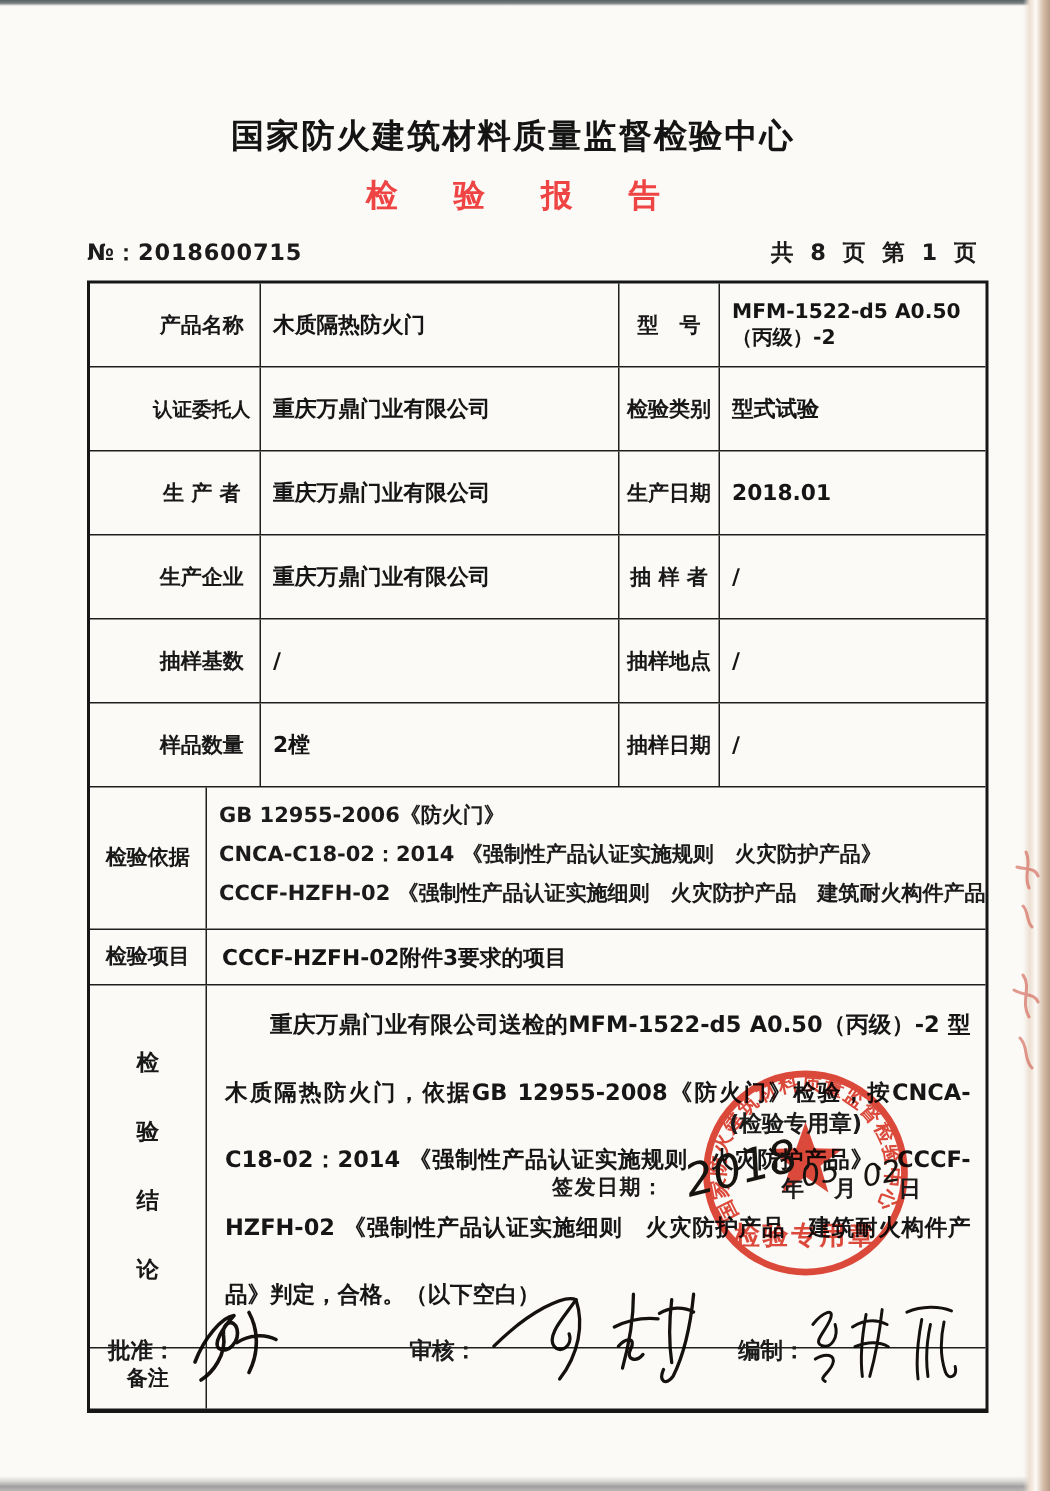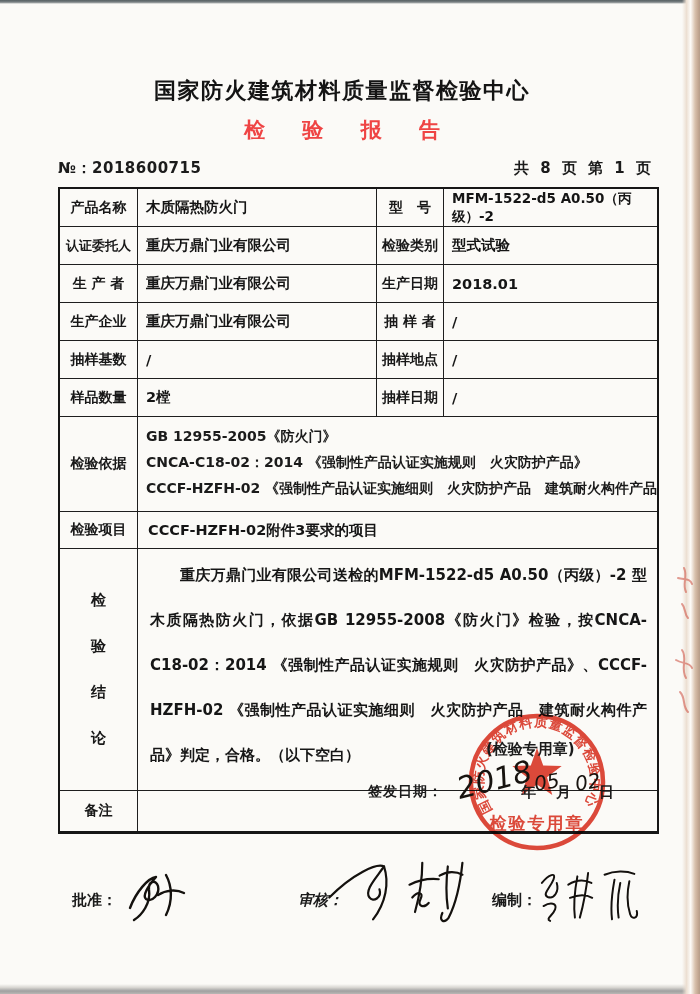--- a/index.html
+++ b/index.html
@@ -25,42 +25,42 @@
   .pagination{top:159px;right:46px;font-size:15px;font-weight:700;letter-spacing:3px;}
   
   .tbl{left:58px;top:187px;width:597px;border:2px solid #161616;border-bottom-width:3px;background:transparent;box-sizing:content-box;}
   .t-row{display:flex;border-bottom:1.5px solid #1e1e1e;box-sizing:border-box;}
   .t-row.last{border-bottom:none;}
   .c{box-sizing:border-box;display:flex;align-items:center;overflow:hidden;}
   .br{border-right:1.5px solid #1e1e1e;}
   .lbl{justify-content:center;text-align:center;font-size:14px;font-weight:700;padding:0 3px;color:#181818;}
   .val{padding-left:8px;font-size:14.5px;font-weight:700;color:#151515;}
   .w-l1{width:78px;}.w-v1{width:239px;}.w-l2{width:67px;}.w-v2{flex:1;}
-  .h38{height:38px;}
+  .h38{height:56px;padding-left:36px;}
   .basis-lines{padding:6px 8px;font-size:14px;font-weight:700;line-height:26px;}
   .basis-lines div{white-space:nowrap;}
   .concl-lbl{flex-direction:column;justify-content:center;gap:27px;font-size:15px;}
   .concl-val{display:block;position:relative;}
   .concl-par{margin:4px 10px 0 12px;text-indent:2em;font-size:15px;font-weight:600;line-height:45px;color:#161616;text-align:justify;}
   
   .stamp-note{left:486px;top:740px;font-size:15px;font-weight:700;}
   .issue-label{left:368px;top:783px;font-size:14px;font-weight:700;letter-spacing:1px;}
   .unit{font-size:15px;font-weight:700;}
   .u-year{left:521px;top:783px;}
   .u-month{left:556px;top:783px;}
   .u-day{left:599px;top:783px;}
   .hand{font-style:italic;color:#17130f;}
   .hand-year{left:456px;top:762px;font-size:30px;transform:rotate(-14deg);}
   .hand-month{left:534px;top:770px;font-size:20px;transform:rotate(-10deg);}
   .hand-day{left:575px;top:770px;font-size:20px;transform:rotate(-10deg);}
   
   .stamp{left:456px;top:701px;mix-blend-mode:multiply;opacity:.92;}
   
   .sig-row-label{font-size:15px;font-weight:700;top:891px;}
-  .lab-approve{left:72px;} .lab-review{left:298px;font-style:italic;} .lab-prepare{left:492px;}
+  .lab-approve{left:72px;} .lab-review{left:273px;} .lab-prepare{left:492px;}
   .sig{mix-blend-mode:multiply;}
   .sig path{fill:none;stroke:#14110e;stroke-width:2.4;stroke-linecap:round;stroke-linejoin:round;}
   .bleed path{fill:none;stroke:#cc4a3c;stroke-width:2;stroke-linecap:round;opacity:.55;}
 </style>
 </head>
 <body>
 
 <div class="abs edge-top"></div>
 <div class="abs edge-bottom"></div>
 <div class="abs edge-right"></div>
@@ -111,21 +111,21 @@
     <div class="c lbl br w-l1">样品数量</div>
     <div class="c val br w-v1">2樘</div>
     <div class="c lbl br w-l2">抽样日期</div>
     <div class="c val w-v2">/</div>
   </div>
 
 
   <div class="t-row" style="height:95px;">
     <div class="c lbl br w-l1">检验依据</div>
     <div class="c w-v2 basis-lines" style="display:block;">
-      <div>GB 12955-2005《防火门》</div>
+      <div>GB 12955-2006《防火门》</div>
       <div>CNCA-C18-02：2014 《强制性产品认证实施规则　火灾防护产品》</div>
       <div>CCCF-HZFH-02 《强制性产品认证实施细则　火灾防护产品　建筑耐火构件产品》</div>
     </div>
   </div>
 
   <div class="t-row" style="height:37px;">
     <div class="c lbl br w-l1">检验项目</div>
     <div class="c val w-v2" style="padding-left:10px;">CCCF-HZFH-02附件3要求的项目</div>
   </div>
 

